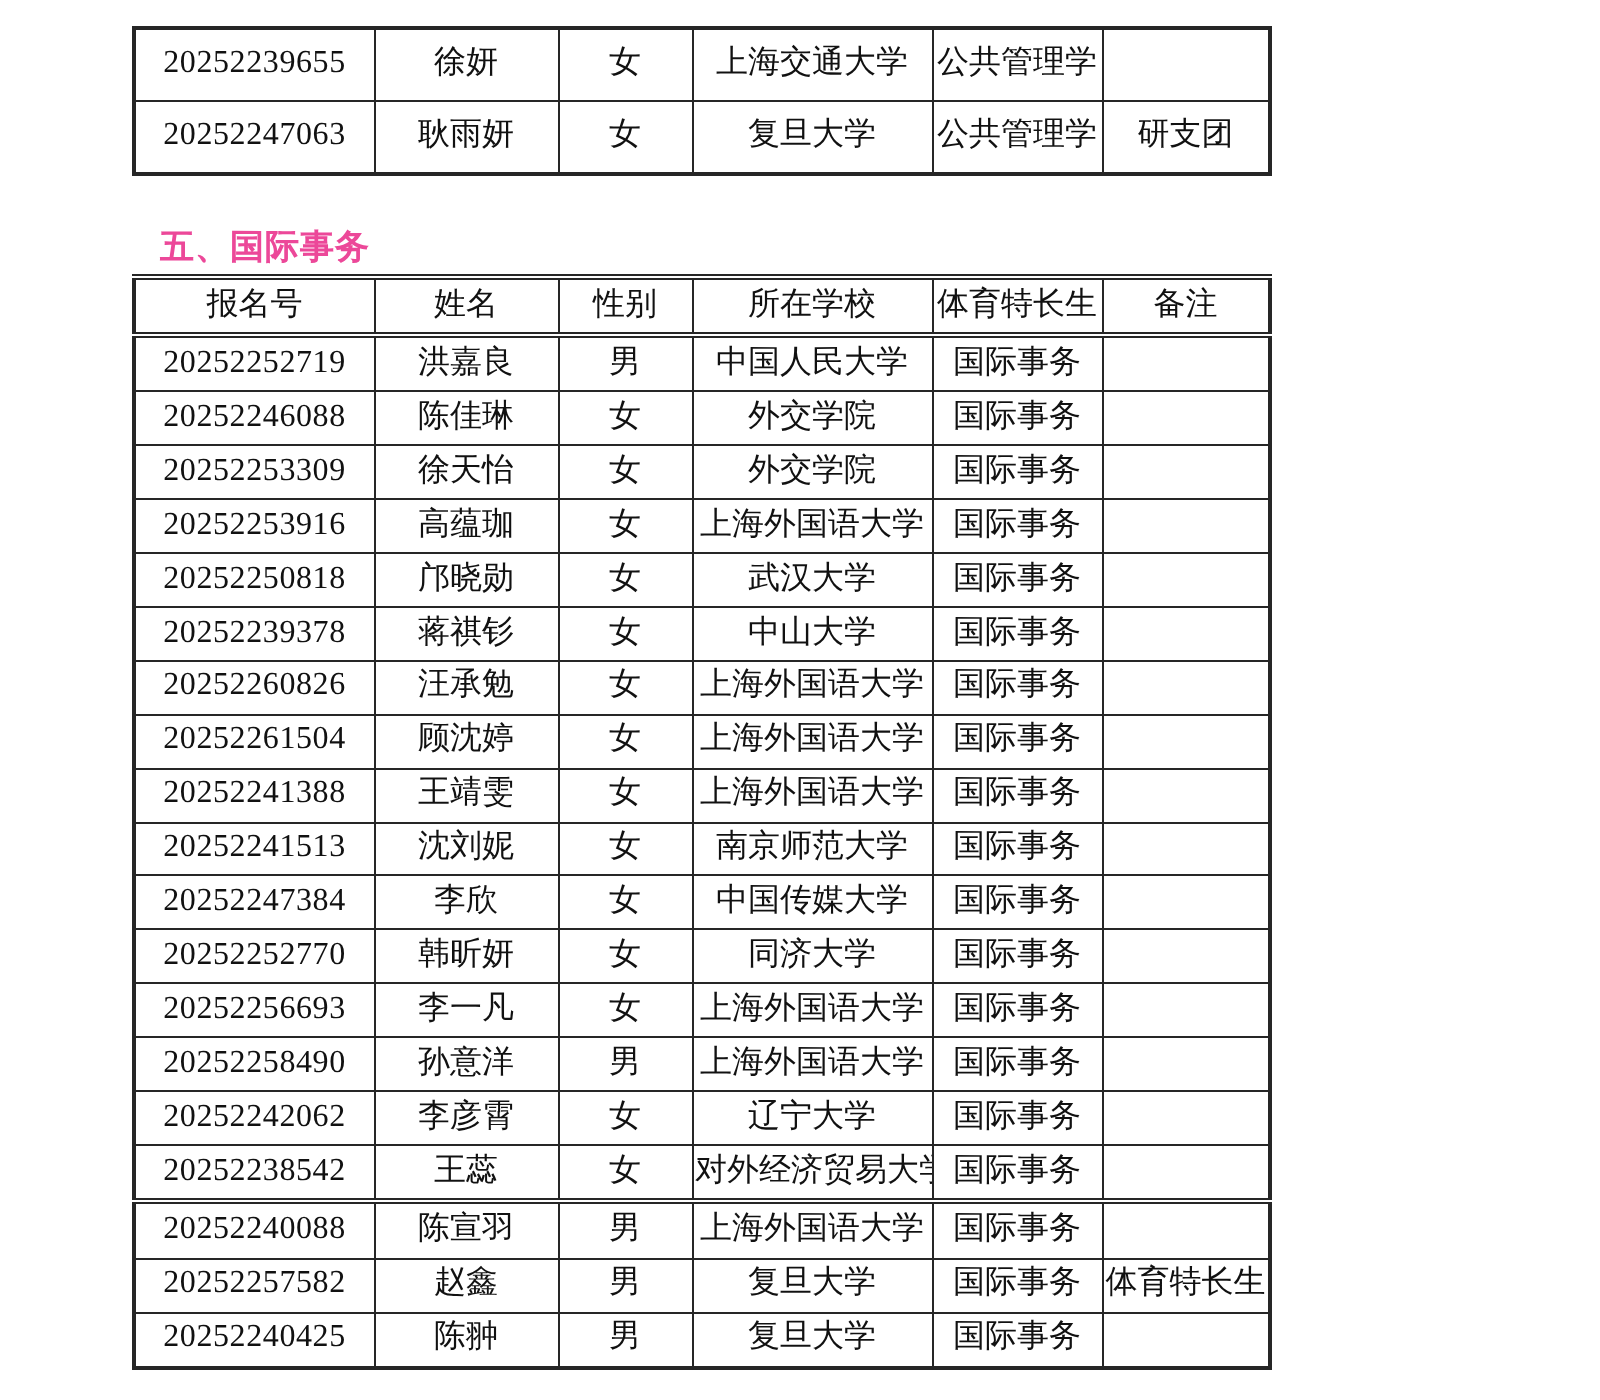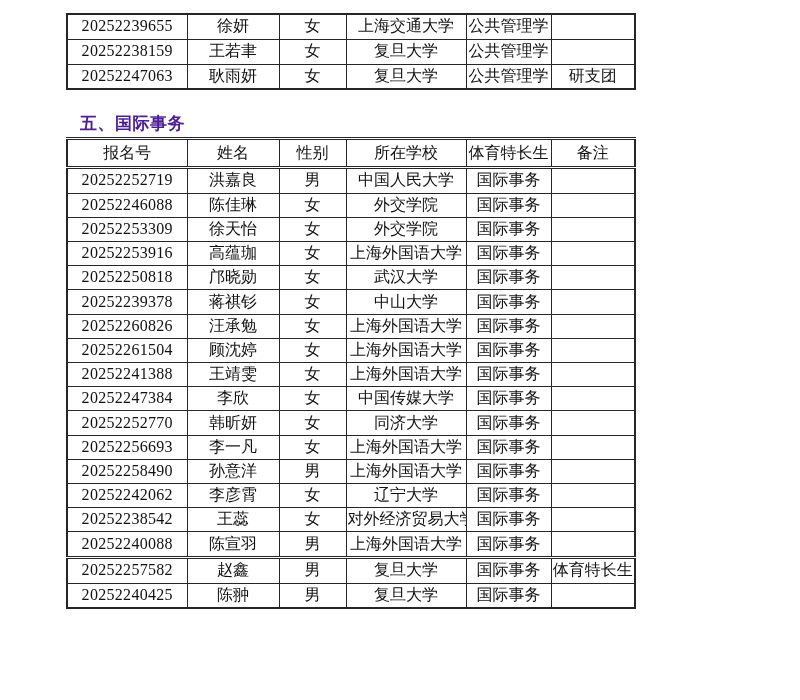--- a/index.html
+++ b/index.html
@@ -15,21 +15,21 @@
 
   table {
     border-collapse: collapse;
     table-layout: fixed;
     position: absolute;
     left: 66px;
     width: 568px;
     background: #ffffff;
   }
   #top-table  { top: 13px;  height: 75px;  border: 2px solid #262626; }
-  #main-table { top: 137px; height: 472px; border: 2px solid #262626; border-top: 3px double #262626; }
+  #main-table { top: 137px; height: 548px; border: 2px solid #262626; border-top: 3px double #262626; }
 
   td, th {
     border: 1.5px solid #262626;
     padding: 0 1px;
     text-align: center;
     vertical-align: middle;
     font-size: 16px;
     font-weight: normal;
     line-height: 1.05;
     white-space: nowrap;
@@ -43,21 +43,21 @@
   #main-table tbody tr:nth-child(21) td { border-top: 3px double #262626; }
 
   .cell-id { letter-spacing: 0.3px; }
 
   .section-heading {
     position: absolute;
     left: 80px;
     top: 112px;
     font-size: 17px;
     font-weight: bold;
-    color: #4c1d95;
+    color: #ec4899;
     letter-spacing: 0.5px;
     white-space: nowrap;
   }
 </style>
 </head>
 <body>
 
 <div class="page">
 
   <table id="top-table">
@@ -68,28 +68,20 @@
       <col style="width:120px">
         <col style="width:85px">
         <col style="width:84px">
     </colgroup>
     <tbody id="top-tbody">
         <tr>
           <td class="cell-id">20252239655</td>
           <td class="cell-name">徐妍</td>
           <td class="cell-gender">女</td>
           <td class="cell-school">上海交通大学</td>
-          <td class="cell-major">公共管理学</td>
-          <td class="cell-note"></td>
-        </tr>
-        <tr>
-          <td class="cell-id">20252238159</td>
-          <td class="cell-name">王若聿</td>
-          <td class="cell-gender">女</td>
-          <td class="cell-school">复旦大学</td>
           <td class="cell-major">公共管理学</td>
           <td class="cell-note"></td>
         </tr>
         <tr>
           <td class="cell-id">20252247063</td>
           <td class="cell-name">耿雨妍</td>
           <td class="cell-gender">女</td>
           <td class="cell-school">复旦大学</td>
           <td class="cell-major">公共管理学</td>
           <td class="cell-note">研支团</td>
@@ -185,20 +177,28 @@
         </tr>
         <tr>
           <td class="cell-id">20252241388</td>
           <td class="cell-name">王靖雯</td>
           <td class="cell-gender">女</td>
           <td class="cell-school">上海外国语大学</td>
           <td class="cell-major">国际事务</td>
           <td class="cell-note"></td>
         </tr>
         <tr>
+          <td class="cell-id">20252241513</td>
+          <td class="cell-name">沈刘妮</td>
+          <td class="cell-gender">女</td>
+          <td class="cell-school">南京师范大学</td>
+          <td class="cell-major">国际事务</td>
+          <td class="cell-note"></td>
+        </tr>
+        <tr>
           <td class="cell-id">20252247384</td>
           <td class="cell-name">李欣</td>
           <td class="cell-gender">女</td>
           <td class="cell-school">中国传媒大学</td>
           <td class="cell-major">国际事务</td>
           <td class="cell-note"></td>
         </tr>
         <tr>
           <td class="cell-id">20252252770</td>
           <td class="cell-name">韩昕妍</td>

